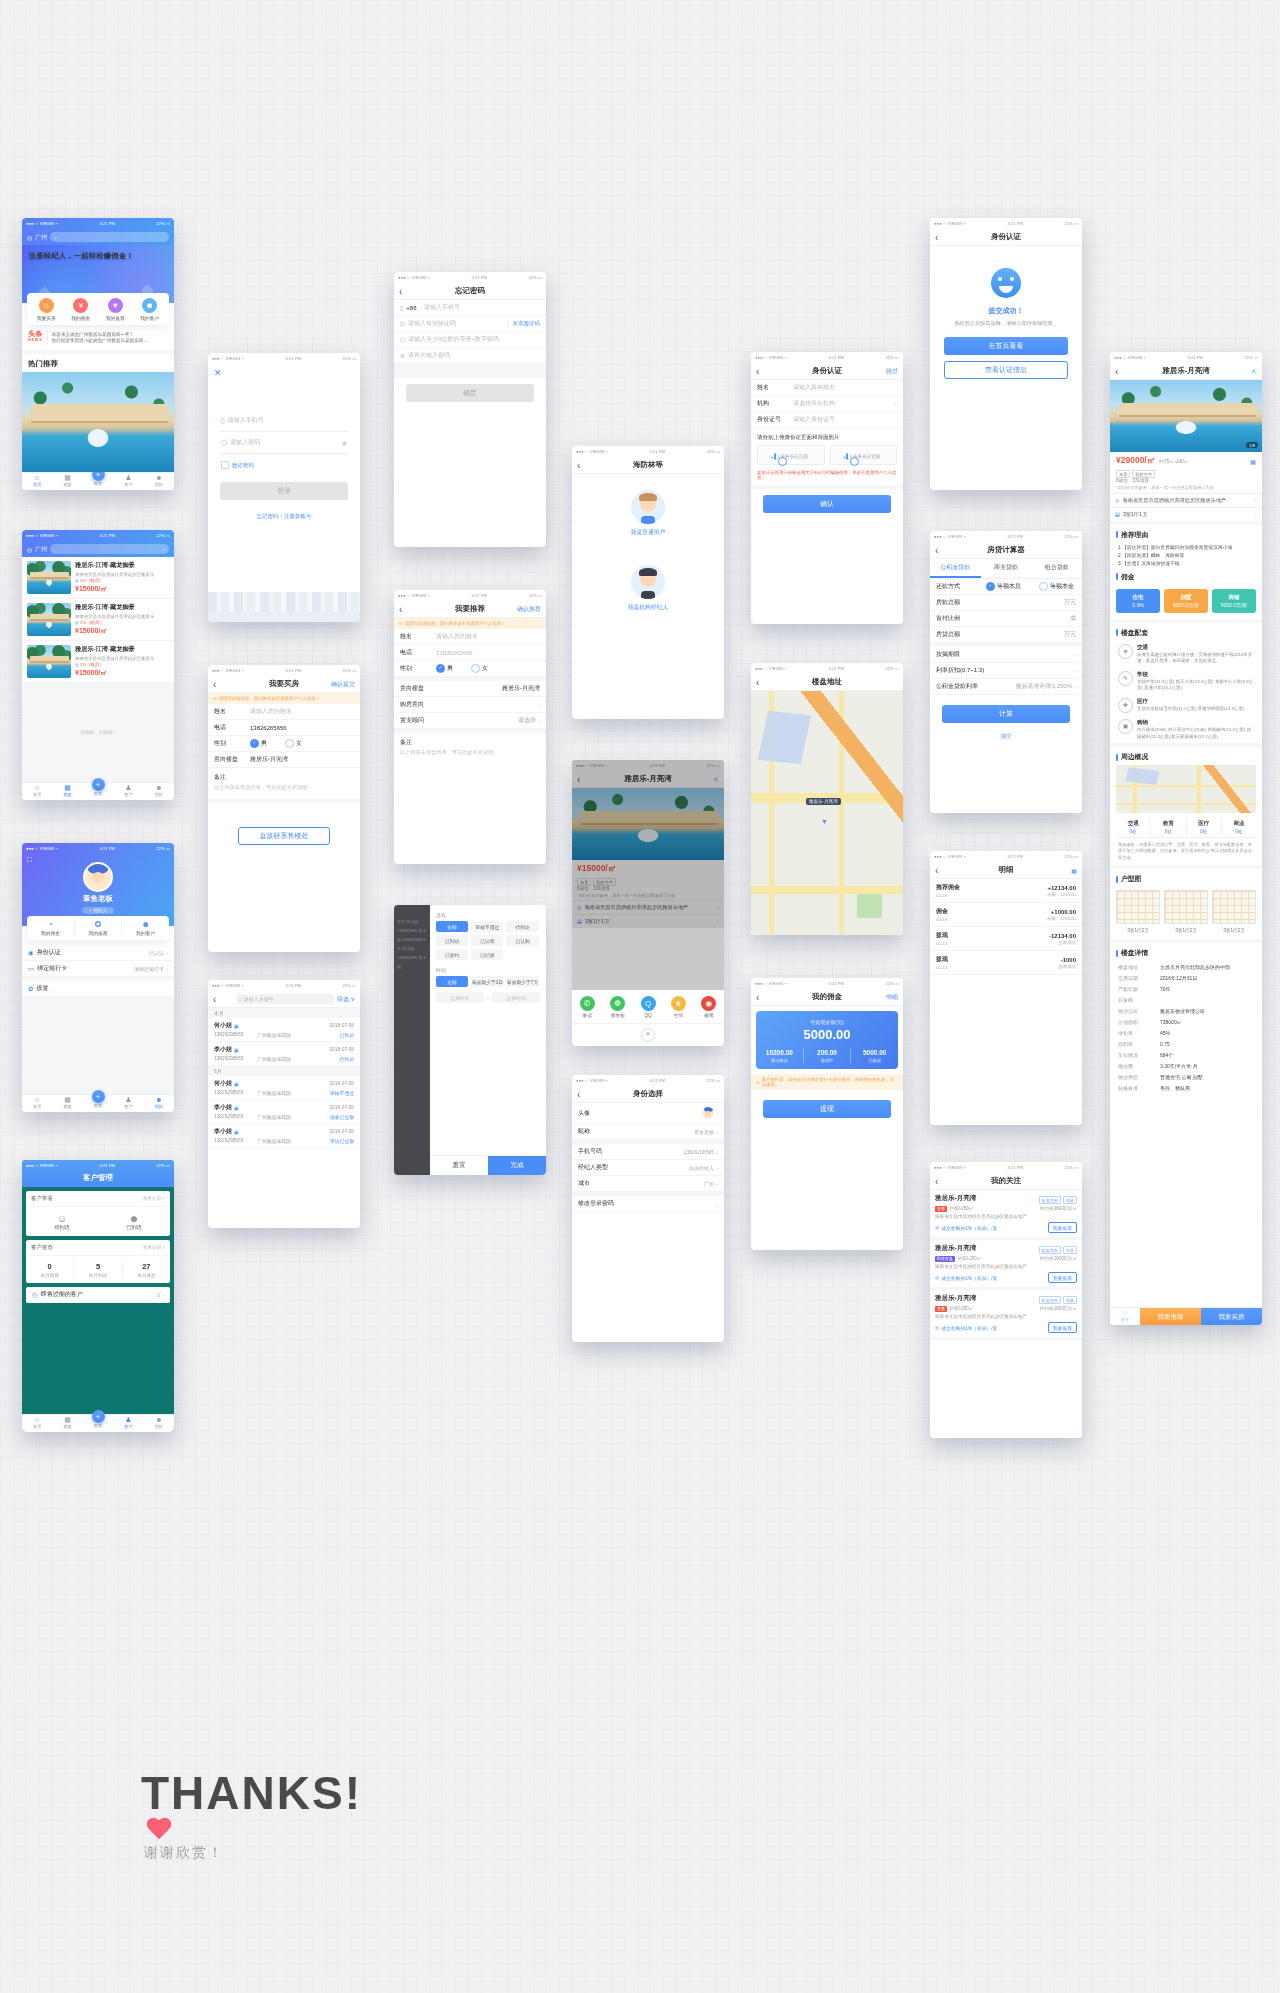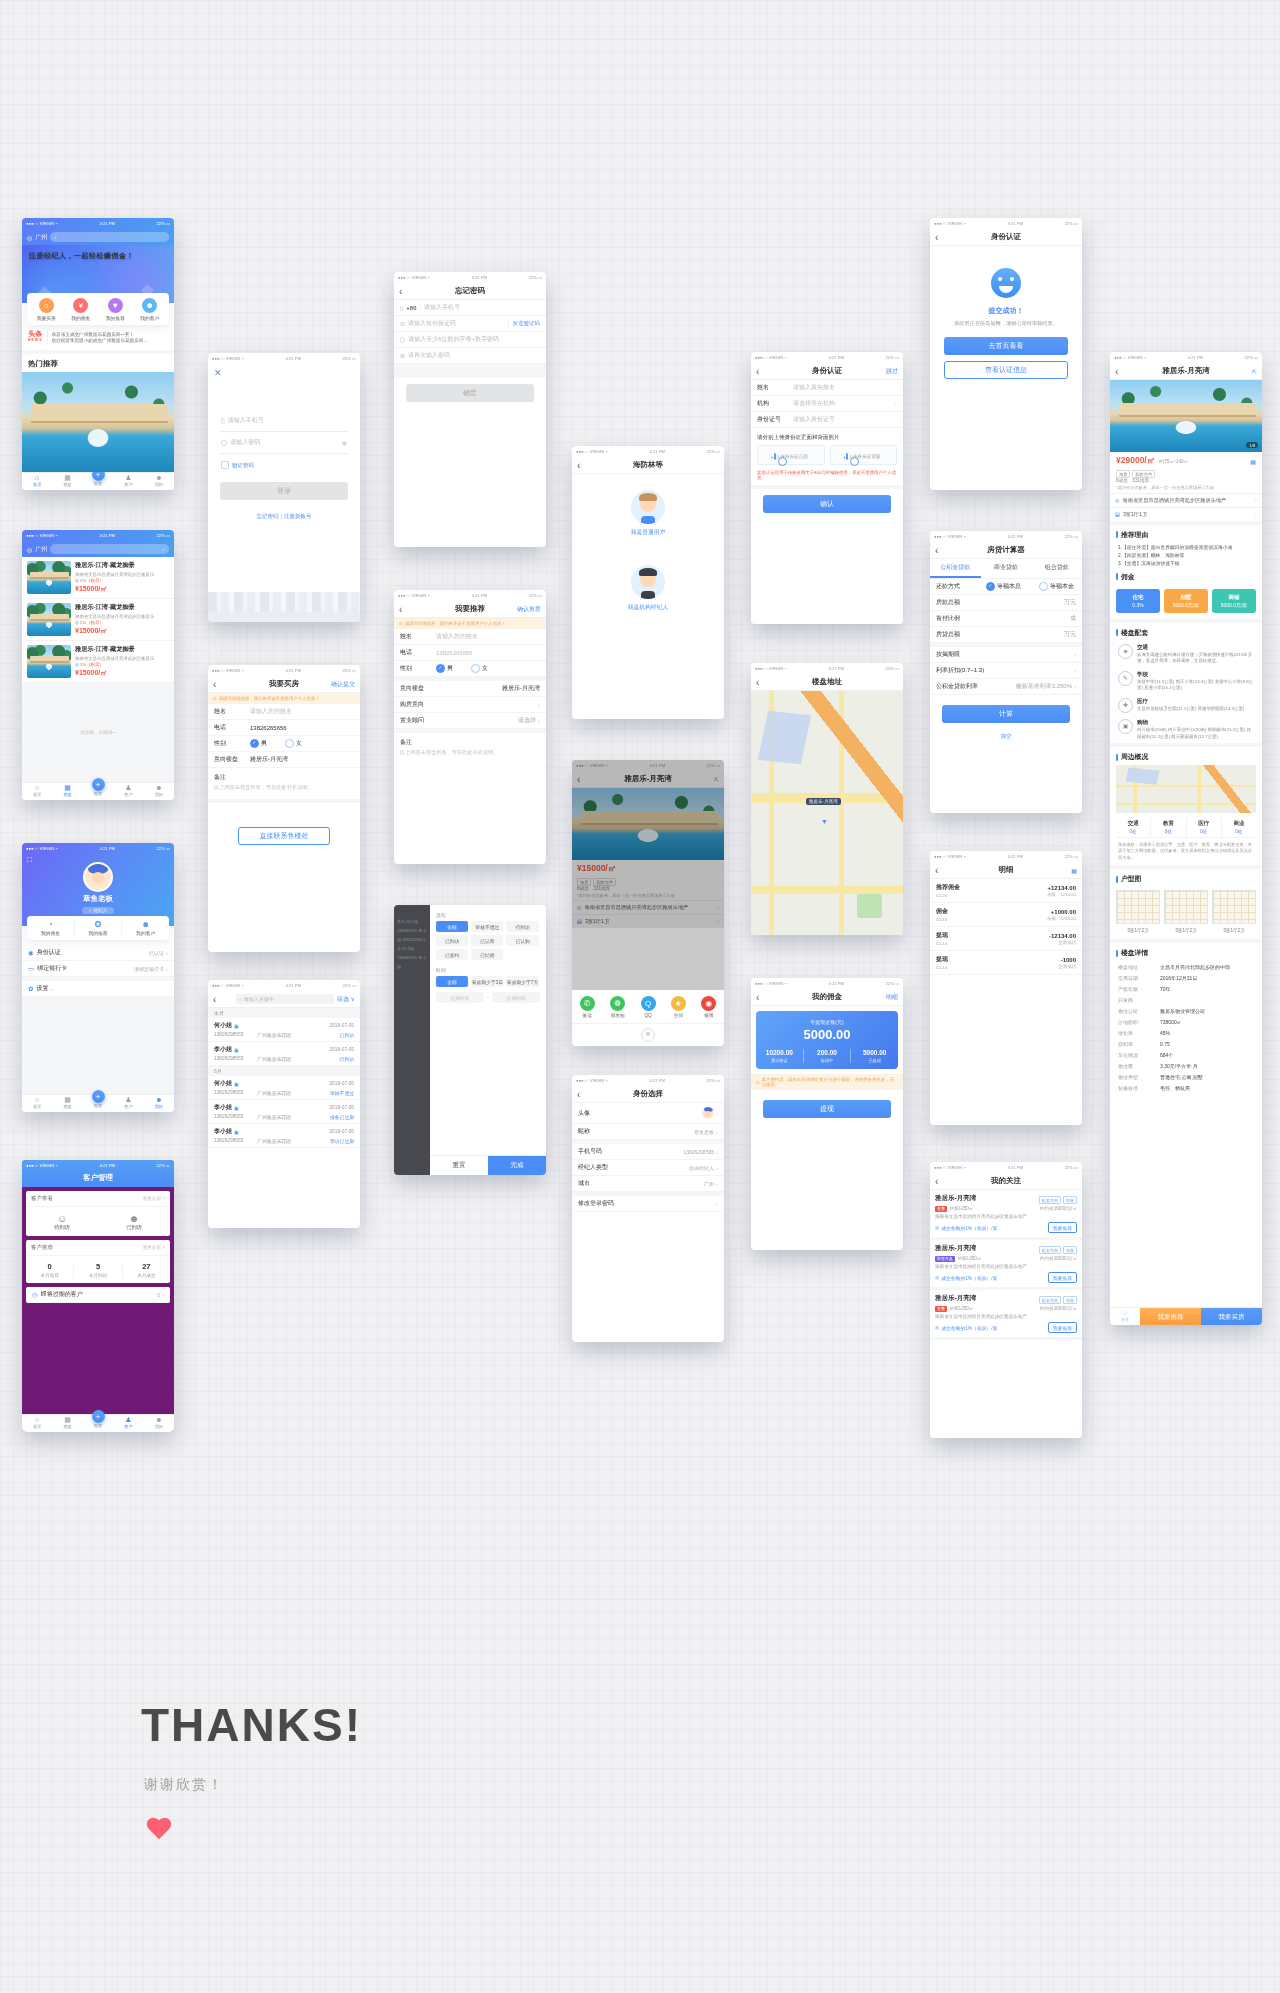--- a/index.html
+++ b/index.html
@@ -232,21 +232,21 @@
 .plan span{font-size:4.6px;color:#777}
 .detrow{display:flex;padding:2.5px 8px;font-size:5px}
 .detrow .dl{width:42px;color:#999;flex:none}
 .detrow .dv{color:#444}
 .botbar{margin-top:auto;display:flex;border-top:1px solid #eee;height:17px;flex:none}
 .botfav{width:30px;text-align:center;font-size:4px;color:#8fb5f5;padding-top:1px}
 .botfav i{display:block;font-style:normal;font-size:7px;line-height:8px}
 .botbtn{flex:1;color:#fff;text-align:center;font-size:6.5px;line-height:17px}
 .botbtn.org{background:linear-gradient(180deg,#ffb457,#f99b3f)}
 .botbtn.blu{background:linear-gradient(180deg,#5b9cf8,#4a8df6)}
-.thanks{position:absolute;left:141px;top:1698px}
+.thanks{position:absolute;left:141px;top:1766px}
 .thanks h1{margin:0;font-size:46px;color:#4a4a4a;letter-spacing:2px;font-weight:bold}
 .thanks p{margin:24px 0 0 3px;font-size:14px;color:#9b9b9b;letter-spacing:2px}
 .heart{position:absolute;left:146px;top:1818px;width:26px;height:24px}
 .heart::before,.heart::after{content:"";position:absolute;top:0;width:13px;height:21px;border-radius:7px 7px 0 0;background:#ff5f72}
 .heart::before{left:13px;transform:rotate(-45deg);transform-origin:0 100%}
 .heart::after{left:0;transform:rotate(45deg);transform-origin:100% 100%}
 .badge18{position:absolute;right:4px;bottom:4px;background:rgba(0,0,0,.45);color:#fff;font-size:4.2px;padding:.5px 3px;border-radius:5px}
 .gridico{margin-left:auto;color:#4a8df6;font-size:6px}
 </style>
 </head>
@@ -386,21 +386,21 @@
  <div class="graybody"></div>
  <div class="tabbar">
       <div class="tab"><span class="ti">⌂</span><span>首页</span></div>
       <div class="tab"><span class="ti">▦</span><span>楼盘</span></div>
       <div class="tab plus"><span class="ti">＋</span><span>推荐</span></div>
       <div class="tab"><span class="ti">♟</span><span>客户</span></div>
       <div class="tab on"><span class="ti">☻</span><span>我的</span></div>
     </div>
 </div>
 
-<div class="phone" style="left:22px;top:1160px;height:272px;background:#701a75">
+<div class="phone" style="left:22px;top:1160px;height:272px;background:#0f766e">
  <div class="bluebar">
   <div class="sb lt">
         <span>●●●○○ VIRGIN ⌁</span>
         <span>4:21 PM</span>
         <span>22% ▭</span>
       </div>
   <div class="bt">客户管理</div>
  </div>
  <div class="card">
   <div class="cardhead">

